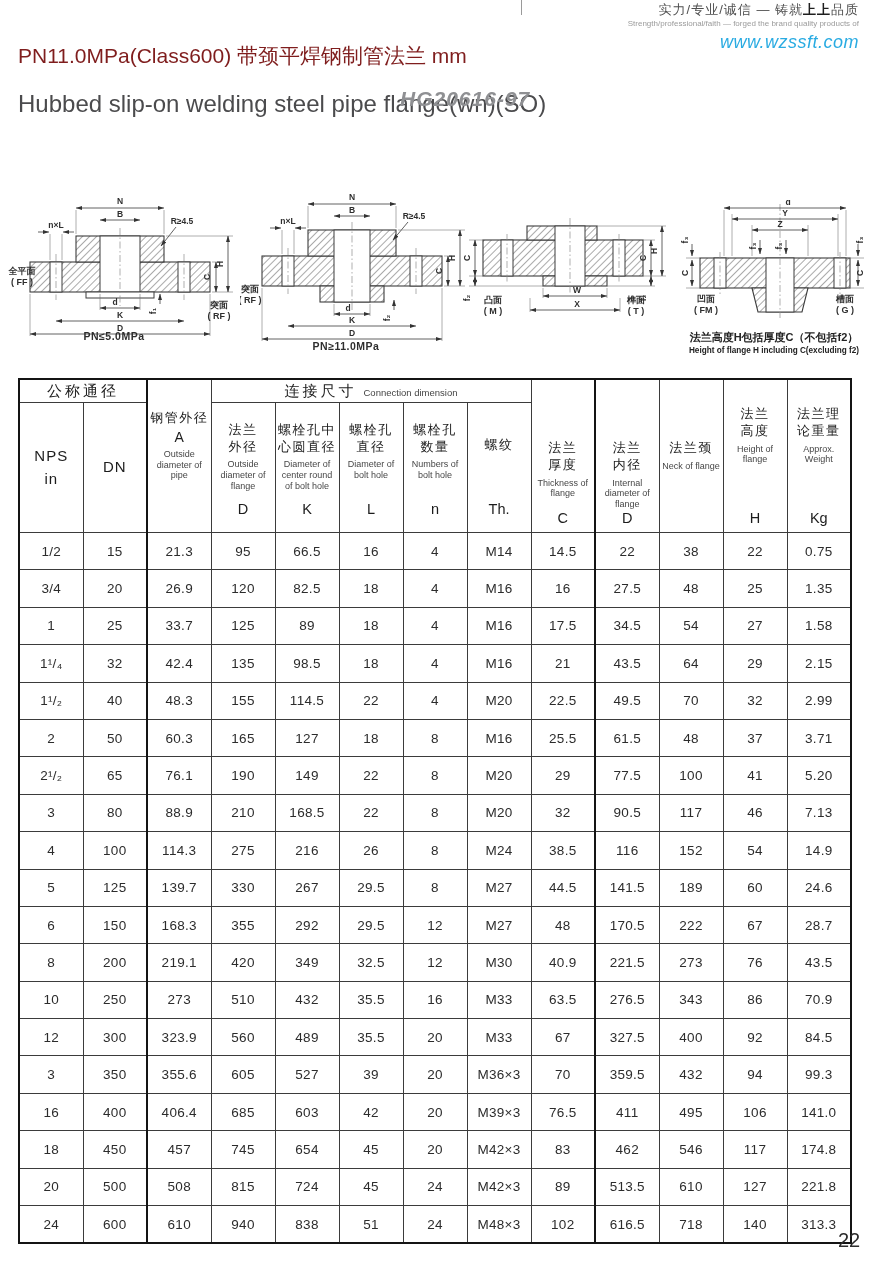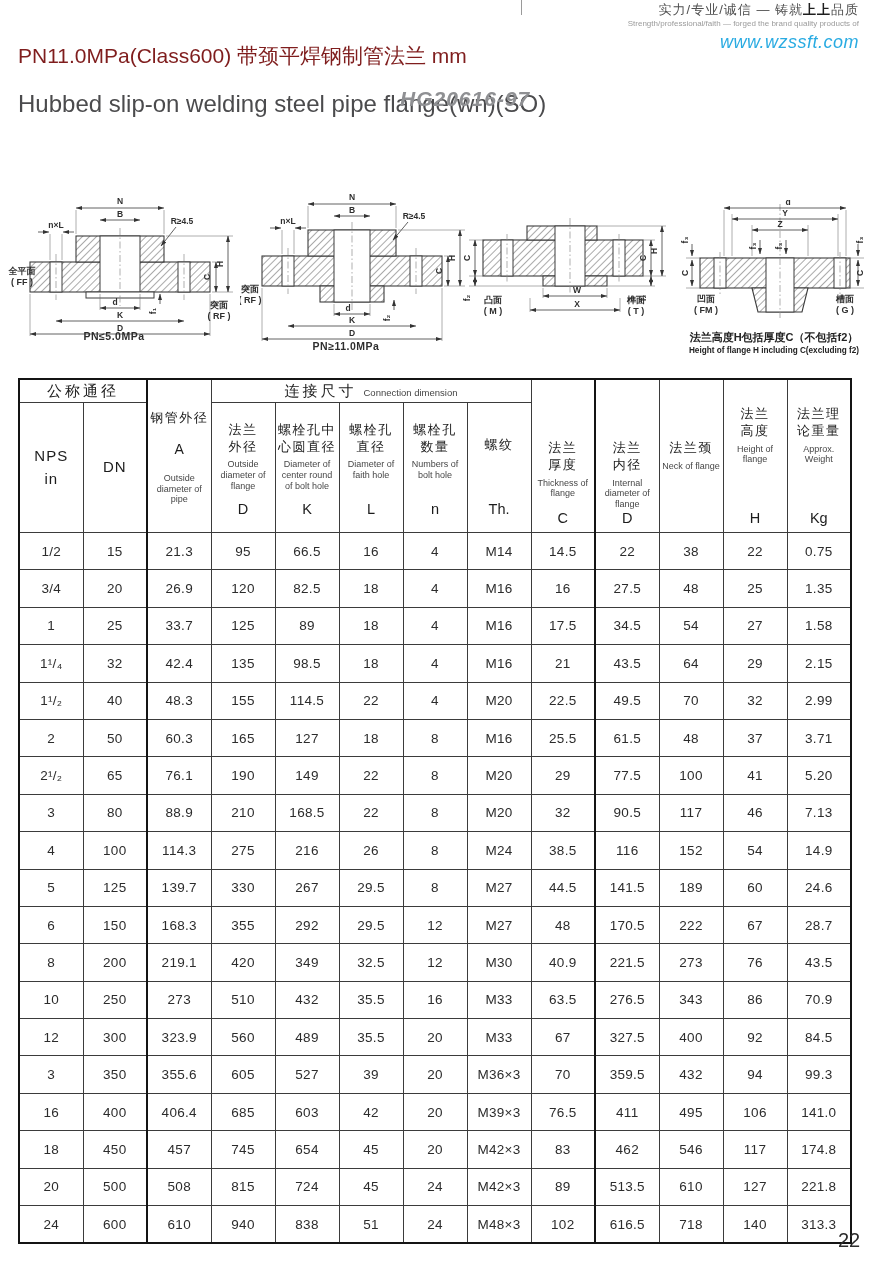--- a/index.html
+++ b/index.html
@@ -47,21 +47,21 @@
   .hcell{display:flex;flex-direction:column;align-items:center;box-sizing:border-box;}
   .h110{height:110px;padding-top:9px;}
   .h152{height:152px;}
   .hcell .cn{font-size:13px;letter-spacing:1.5px;line-height:1.3;color:#1c1c1c;}
   .cw2{width:32px;} .cw3{width:48px;} .cw4{width:62px;}
   .hcell .en{font-size:9px;color:#474747;line-height:1.18;width:60px;margin-top:4px;}
   .hcell .letter{font-size:14.5px;color:#1c1c1c;margin-bottom:6px;}
   .sp{flex:1;}
   .big{font-size:15px;letter-spacing:1px;color:#1c1c1c;line-height:1.5;}
   .ctr{justify-content:center;padding-top:0;}
-  .pt34{padding-top:30px;gap:12px;} .pt44{padding-top:60px;} .pt26{padding-top:26px;} .pt20{padding-top:24px;}
+  .pt34{padding-top:30px;} .pt44{padding-top:60px;} .pt26{padding-top:26px;} .pt20{padding-top:24px;}
   .letterA{font-size:14px;margin-top:2px;color:#1c1c1c;}
 
   
   .page-number{position:absolute;left:838px;top:1229px;font-size:20px;color:#2c2c2c;}
 </style>
 </head>
 <body>
 
 <div class="top-divider"></div>
 <div class="brand">
@@ -348,21 +348,21 @@
         <div class="hcell h110">
           <div class="cn cw4">螺栓孔中心圆直径</div>
           <div class="en">Diameter of center round of bolt hole</div>
           <div class="sp"></div>
           <div class="letter">K</div>
         </div>
       </th>
       <th>
         <div class="hcell h110">
           <div class="cn cw3">螺栓孔直径</div>
-          <div class="en">Diameter of faith hole</div>
+          <div class="en">Diameter of bolt hole</div>
           <div class="sp"></div>
           <div class="letter">L</div>
         </div>
       </th>
       <th>
         <div class="hcell h110">
           <div class="cn cw3">螺栓孔数量</div>
           <div class="en">Numbers of bolt hole</div>
           <div class="sp"></div>
           <div class="letter">n</div>

